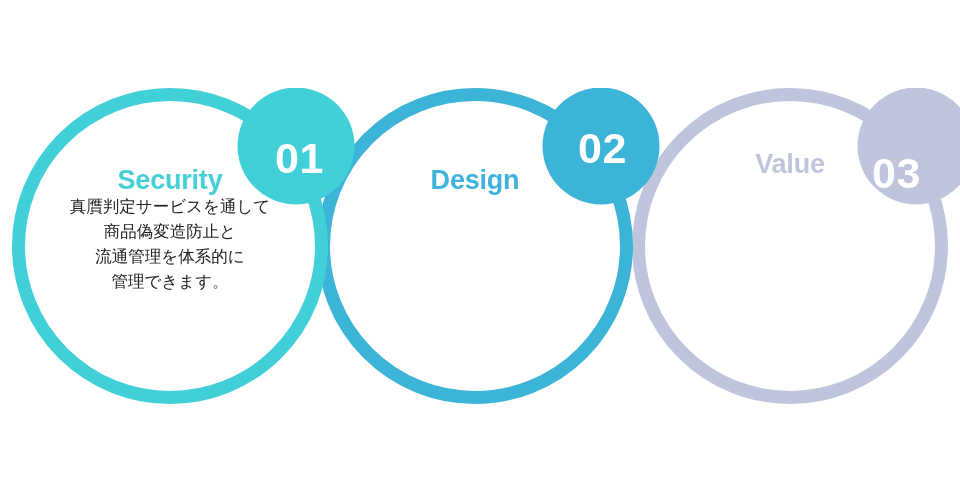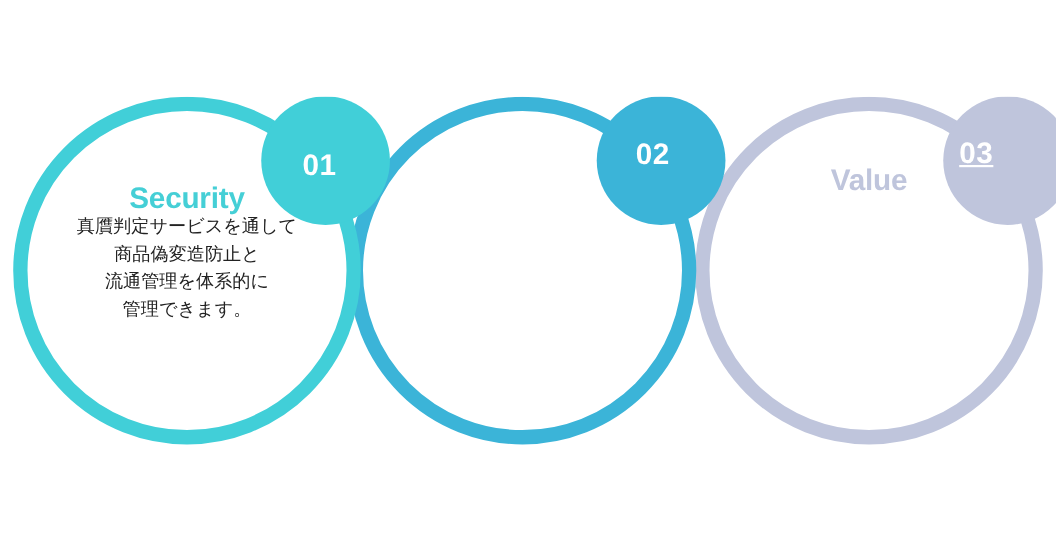--- a/index.html
+++ b/index.html
@@ -48,33 +48,33 @@
     white-space: nowrap;
   }
   .step-desc {
     font-size: 16.5px;
     line-height: 1.52;
     color: #222222;
     white-space: pre-line;
   }
   .badge-num {
     position: absolute;
-    font-size: 27px;
+    font-size: 43px;
     font-weight: bold;
     color: #ffffff;
     line-height: 1;
     letter-spacing: 0.5px;
   }
   
   #step-1 { left: 20px; top: 167px; }
   #step-2 { left: 325px; top: 167px; }
   #step-3 { left: 640px; top: 151px; }
   #badge-num-1 { left: 275px; top: 137px; }
   #badge-num-2 { left: 578px; top: 127px; }
-  #badge-num-3 { left: 872px; top: 126px; text-decoration: underline; }
+  #badge-num-3 { left: 872px; top: 152px; }
 </style>
 </head>
 <body>
 
 <div id="infographic">
 
   <svg class="svg-layer" viewBox="0 0 960 500" width="960" height="500">
     <defs>
       <clipPath id="flat-top-clip">
         <rect x="0" y="88" width="960" height="412"></rect>
@@ -101,20 +101,21 @@
 
     <div class="step" id="step-1">
       <div class="step-title" style="color:#45CFD6;">Security</div>
       <div class="step-desc">真贋判定サービスを通して
 商品偽変造防止と
 流通管理を体系的に
 管理できます。</div>
     </div>
 
     <div class="step" id="step-2">
+      <div class="step-title" style="color:#3FB3DC;">Design</div>
     </div>
 
     <div class="step" id="step-3">
       <div class="step-title" style="color:#BFC5DC;">Value</div>
     </div>
 
     <div class="badge-num" id="badge-num-1">01</div>
     <div class="badge-num" id="badge-num-2">02</div>
     <div class="badge-num" id="badge-num-3">03</div>
 

